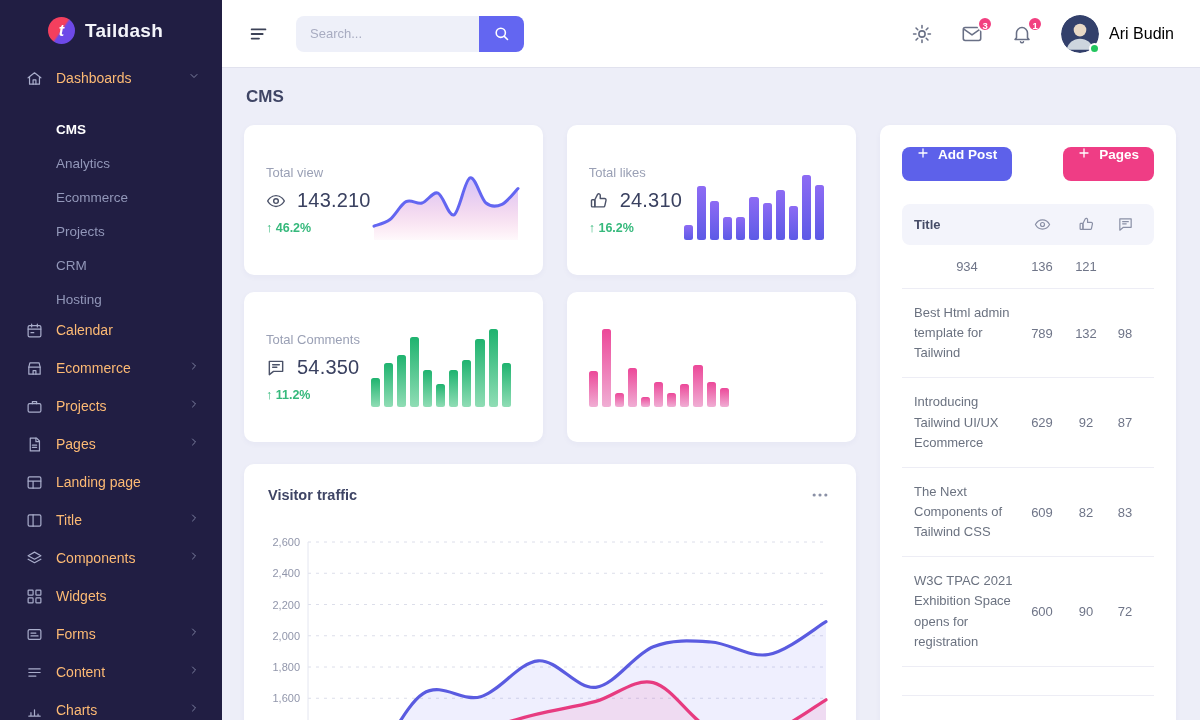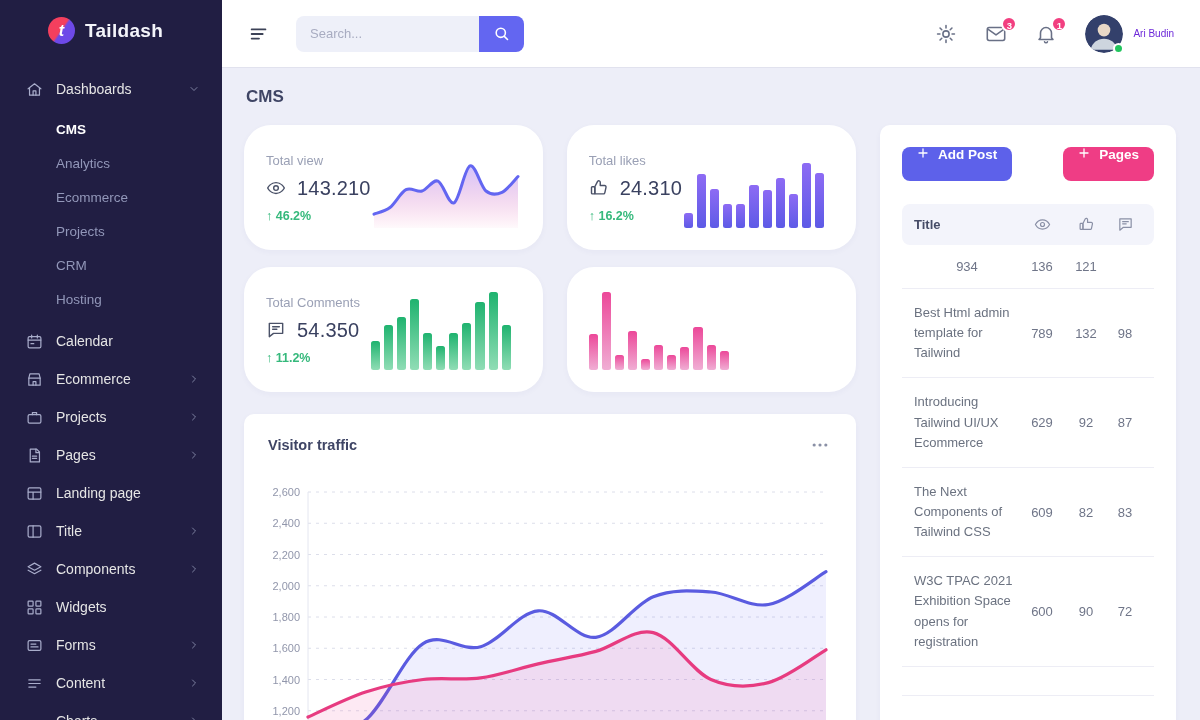--- a/index.html
+++ b/index.html
@@ -20,23 +20,23 @@
   .logo-row { display: flex; align-items: center; gap: 10px; padding: 17px 0 14px 48px; }
   .logo-mark {
     width: 27px; height: 27px; border-radius: 50%;
     background: linear-gradient(125deg, #f43f5e 47%, #6d49e8 53%);
     color: #fff; font-weight: 700; font-style: italic; font-size: 16px;
     display: flex; align-items: center; justify-content: center;
   }
   .logo-text { color: #f4f5fa; font-size: 19px; font-weight: 700; letter-spacing: .3px; }
   .nav { padding-top: 12px; }
   .nav-item {
-    display: flex; align-items: center; gap: 13px;
+    display: flex; gap: 13px;
     height: 38px; padding: 0 22px 0 26px;
-    color: #e5e5e5; font-size: 14px; cursor: pointer;
+    color: #fdba74; font-size: 14px; cursor: pointer;
   }
   .nav-item .nv-icon { width: 17px; height: 17px; color: #a9adcb; flex: none; }
   .nv-icon svg { width: 100%; height: 100%; }
   .nav-chevron { margin-left: auto; width: 12px; height: 12px; color: #8d91b0; }
   .nav-chevron svg { width: 12px; height: 12px; }
   .submenu { padding: 4px 0 6px; }
   .submenu-item {
     height: 34px; display: flex; align-items: center;
     padding-left: 56px; color: #9297b9; font-size: 13.5px; cursor: pointer;
   }
@@ -72,32 +72,32 @@
     color: #fff; font-size: 9.5px; font-weight: 700; line-height: 16px; text-align: center;
     border: 2px solid #fff; padding: 0 2px;
   }
   .user { display: flex; align-items: center; gap: 10px; cursor: pointer; }
   .avatar { position: relative; width: 38px; height: 38px; }
   .avatar-img { width: 38px; height: 38px; border-radius: 50%; overflow: hidden; }
   .status-dot {
     position: absolute; right: -1px; bottom: -1px; width: 11px; height: 11px;
     background: #22c55e; border: 2px solid #fff; border-radius: 50%;
   }
-  .user-name { font-size: 10px; color: #6d28d9; }
+  .user-name { font-size: 16px; color: #000000; }
 
   
   .main { flex: 1; padding: 14px 22px 0; overflow: hidden; }
   .page-title { font-size: 17px; font-weight: 700; color: #3f4565; margin: 6px 2px 18px; }
   .layout { display: flex; gap: 24px; }
   .col-left { width: 612px; min-width: 612px; }
   .card { background: #fff; border-radius: 10px; box-shadow: 0 2px 6px rgba(60,60,120,.04); }
 
   
   .stats-grid { display: grid; grid-template-columns: 1fr 1fr; gap: 17px 24px; }
-  .stat-card { height: 125px; padding: 18px 22px; display: flex; align-items: center; justify-content: space-between; border-radius: 27px; }
+  .stat-card { height: 150px; padding: 18px 22px; display: flex; align-items: center; justify-content: space-between; }
   .stat-label { font-size: 13px; color: #9aa0b5; margin-bottom: 9px; }
   .stat-value-row { display: flex; align-items: center; gap: 11px; }
   .stat-icon { width: 20px; height: 20px; color: #4b5268; }
   .stat-icon svg { width: 20px; height: 20px; }
   .stat-value { font-size: 20px; font-weight: 400; color: #3a4160; letter-spacing: .2px; }
   .stat-delta { margin-top: 9px; font-size: 12.5px; font-weight: 600; }
   .stat-delta.up { color: #36b97c; }
   .stat-delta.down { color: #f0437f; }
   .stat-chart { width: 150px; height: 80px; display: flex; align-items: flex-end; }
   .mini-bars { display: flex; align-items: flex-end; gap: 4px; height: 78px; width: 140px; }

